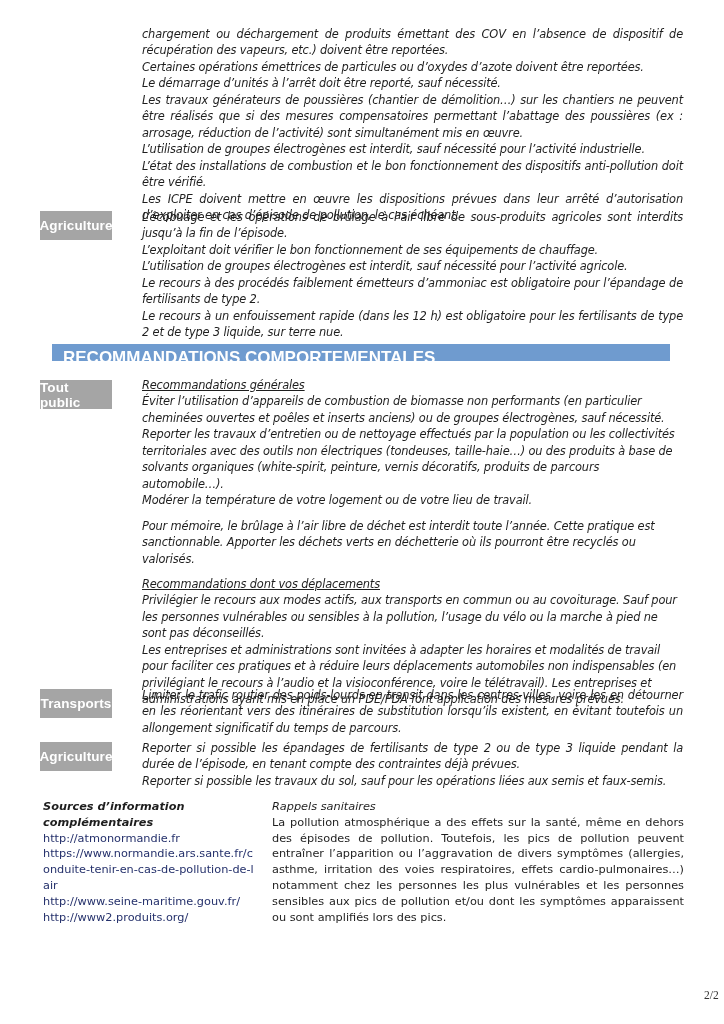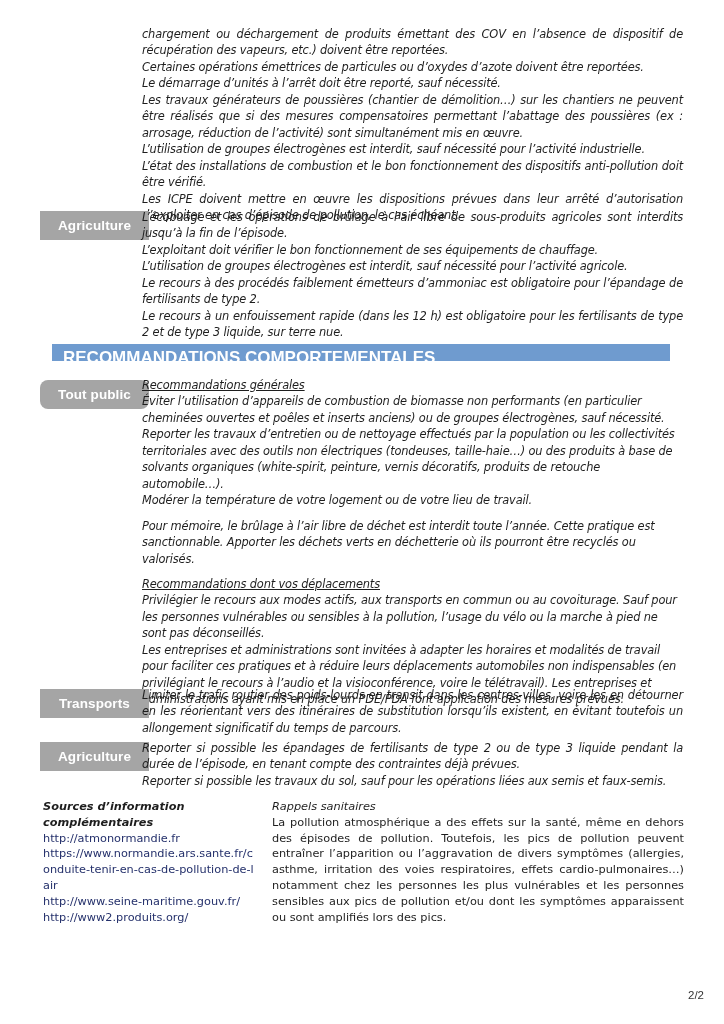--- a/index.html
+++ b/index.html
@@ -3,21 +3,21 @@
 <meta charset="utf-8">
 <style>
   html, body { margin: 0; padding: 0; }
   body {
     width: 724px; height: 1024px; background: #ffffff; position: relative; overflow: hidden;
     font-family: "DejaVu Sans", "Liberation Sans", sans-serif; color: #1e1e1e;
   }
   .page { position: absolute; left: 0; top: 0; width: 724px; height: 1024px; }
   .row { position: absolute; left: 40px; width: 645px; }
   .label {
-    position: absolute; left: 0; width: 109px; height: 29px; background: #a5a5a5;
+    position: absolute; left: 0; width: 72px; height: 29px; background: #a5a5a5;
     color: #ffffff; font-family: "Liberation Sans", sans-serif; font-weight: bold; font-size: 13.5px;
     display: flex; align-items: center; justify-content: center; letter-spacing: 0.1px;
   }
   .content {
     position: absolute; left: 102px; width: 541px;
     font-style: italic; font-size: 11.4px; line-height: 16.45px; letter-spacing: -0.15px;
   }
   .content p { margin: 0; }
   .justify p { text-align: justify; text-align-last: left; }
   .u { text-decoration: underline; }
@@ -26,21 +26,21 @@
     position: absolute; left: 52px; top: 344px; width: 618px; height: 17px;
     background: #6f9bcf; color: #ffffff; font-family: "Liberation Sans", sans-serif;
     font-weight: bold; font-size: 17px; line-height: 27px; padding-left: 11px; box-sizing: border-box;
   }
   .sources { position: absolute; left: 43px; top: 799px; width: 215px; font-size: 11.3px; line-height: 15.8px; }
   .sources .title { font-weight: bold; font-style: italic; color: #1e1e1e; }
   .sources a { color: #24306b; text-decoration: none; display: block; word-break: break-all; }
   .rappels { position: absolute; left: 272px; top: 799px; width: 412px; font-size: 11.3px; line-height: 15.8px; }
   .rappels .title { font-weight: normal; font-style: italic; }
   .rappels p { margin: 0; text-align: justify; text-align-last: left; }
-  .pagenum { position: absolute; left: 688px; top: 989px; font-family: Liberation Sans, sans-serif; font-size: 11.5px; color: #333; }
+  .pagenum { position: absolute; left: 704px; top: 989px; font-family: Liberation Serif, serif; font-size: 11.5px; color: #333; }
 </style>
 </head>
 <body>
 
 <div class="page">
 
   <div class="row" style="top:0;">
     <div class="content justify" style="top:26px;">
       <p>chargement ou déchargement de produits émettant des COV en l’absence de dispositif de récupération des vapeurs, etc.) doivent être reportées.</p>
       <p>Certaines opérations émettrices de particules ou d’oxydes d’azote doivent être reportées.</p>
@@ -59,25 +59,25 @@
       <p>L’exploitant doit vérifier le bon fonctionnement de ses équipements de chauffage.</p>
       <p>L’utilisation de groupes électrogènes est interdit, sauf nécessité pour l’activité agricole.</p>
       <p>Le recours à des procédés faiblement émetteurs d’ammoniac est obligatoire pour l’épandage de fertilisants de type 2.</p>
       <p>Le recours à un enfouissement rapide (dans les 12 h) est obligatoire pour les fertilisants de type 2 et de type 3 liquide, sur terre nue.</p>
     </div>
   </div>
 
   <div class="banner">RECOMMANDATIONS COMPORTEMENTALES</div>
 
   <div class="row" style="top:380px;">
-    <div class="label" style="top:0;border-radius:8px;">Tout public</div>
+    <div class="label" style="top:0;">Tout public</div>
     <div class="content" style="top:-3px;">
       <p class="u">Recommandations générales</p>
       <p>Éviter l’utilisation d’appareils de combustion de biomasse non performants (en particulier cheminées ouvertes et poêles et inserts anciens) ou de groupes électrogènes, sauf nécessité.</p>
-      <p>Reporter les travaux d’entretien ou de nettoyage effectués par la population ou les collectivités territoriales avec des outils non électriques (tondeuses, taille-haie…) ou des produits à base de solvants organiques (white-spirit, peinture, vernis décoratifs, produits de retouche automobile…).</p>
+      <p>Reporter les travaux d’entretien ou de nettoyage effectués par la population ou les collectivités territoriales avec des outils non électriques (tondeuses, taille-haie…) ou des produits à base de solvants organiques (white-spirit, peinture, vernis décoratifs, produits de parcours automobile…).</p>
       <p>Modérer la température de votre logement ou de votre lieu de travail.</p>
       <div class="gap"></div>
       <p>Pour mémoire, le brûlage à l’air libre de déchet est interdit toute l’année. Cette pratique est sanctionnable. Apporter les déchets verts en déchetterie où ils pourront être recyclés ou valorisés.</p>
       <div class="gap"></div>
       <p class="u">Recommandations dont vos déplacements</p>
       <p>Privilégier le recours aux modes actifs, aux transports en commun ou au covoiturage. Sauf pour les personnes vulnérables ou sensibles à la pollution, l’usage du vélo ou la marche à pied ne sont pas déconseillés.</p>
       <p>Les entreprises et administrations sont invitées à adapter les horaires et modalités de travail pour faciliter ces pratiques et à réduire leurs déplacements automobiles non indispensables (en privilégiant le recours à l’audio et la visioconférence, voire le télétravail). Les entreprises et administrations ayant mis en place un PDE/PDA font application des mesures prévues.</p>
     </div>
   </div>
 

